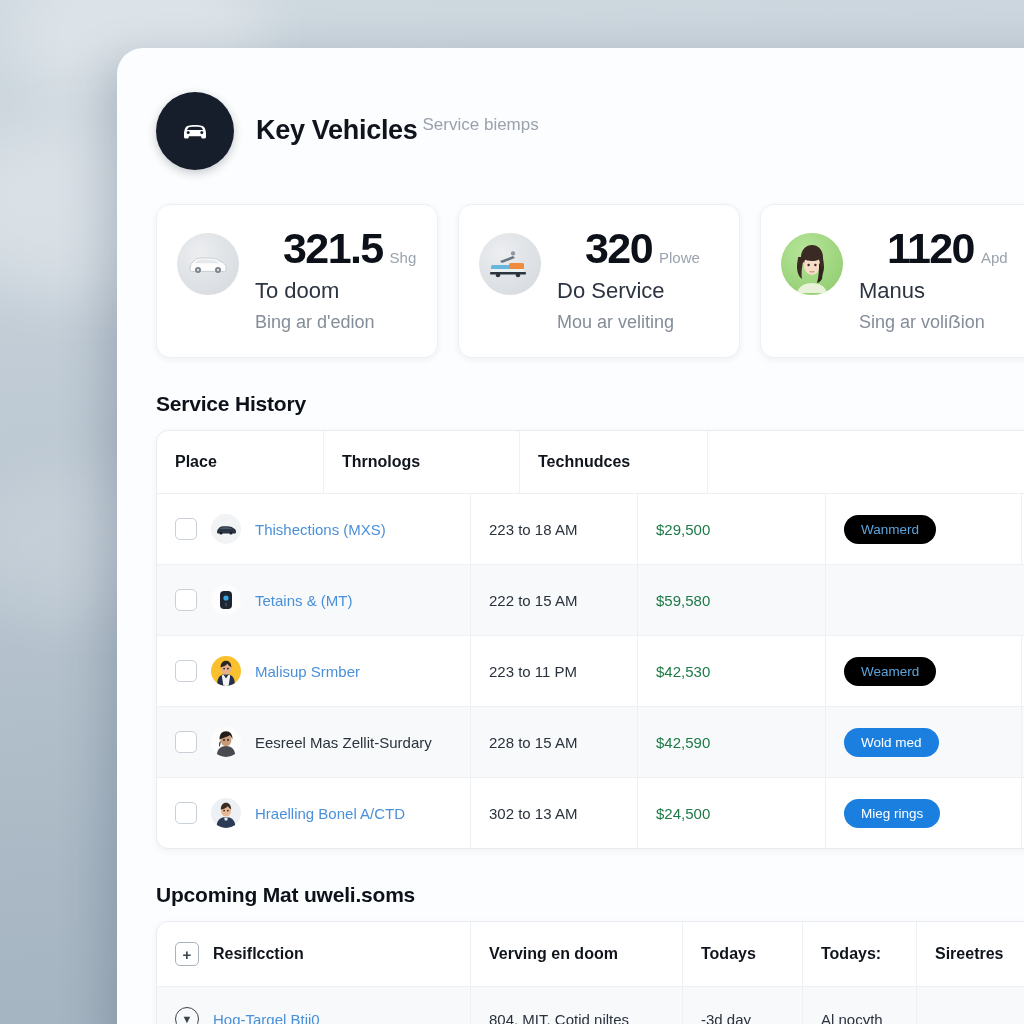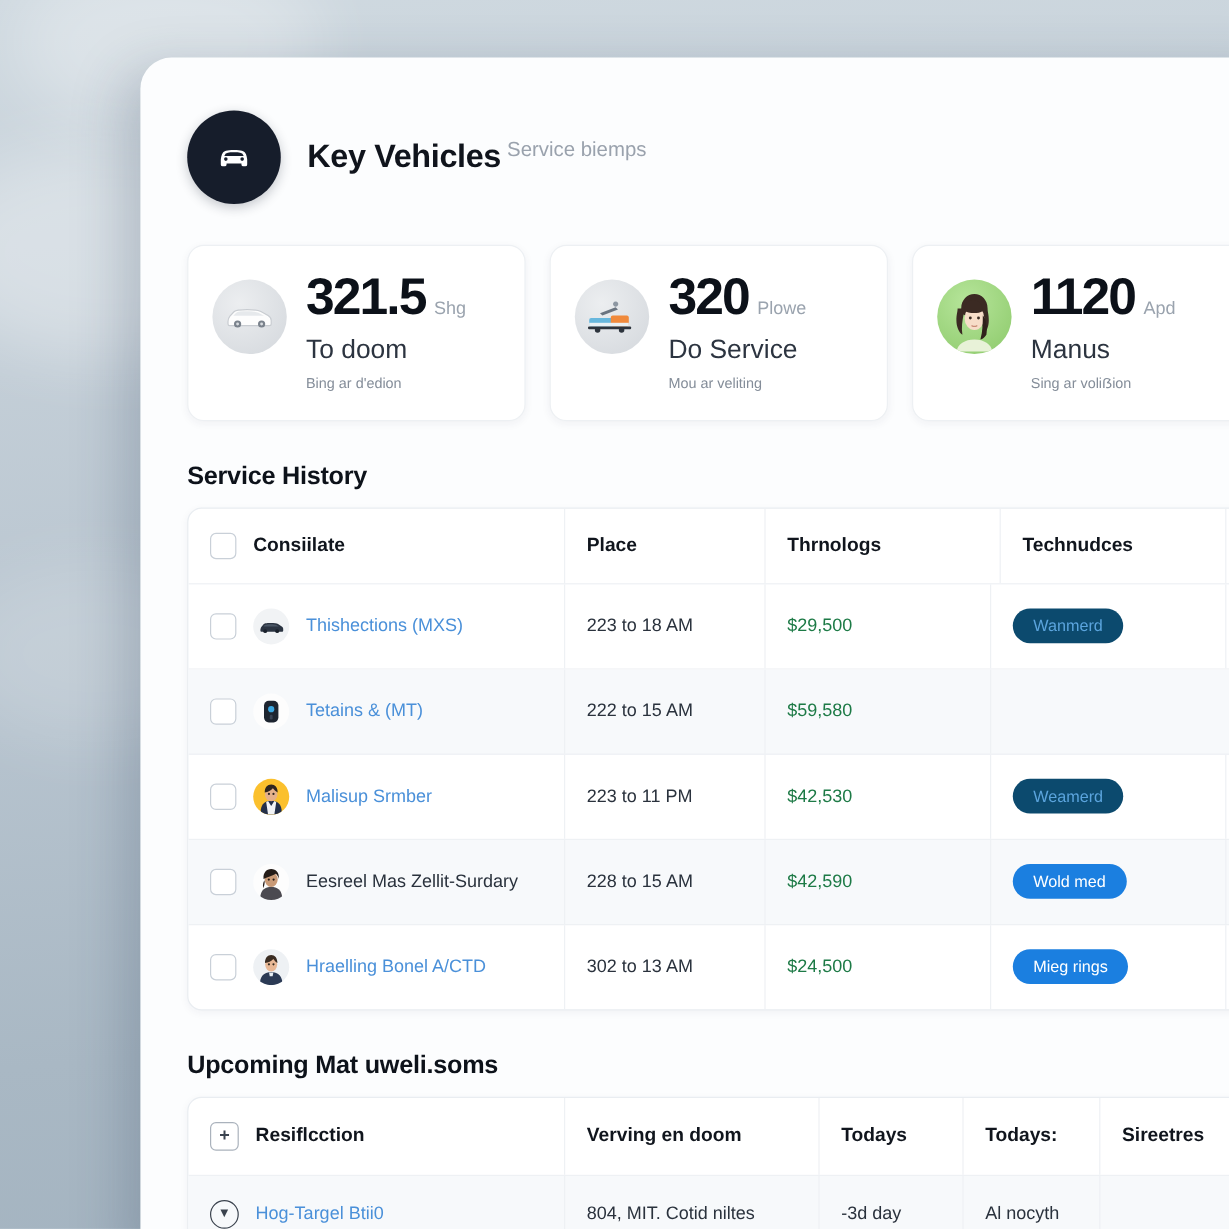--- a/index.html
+++ b/index.html
@@ -43,25 +43,25 @@
     background:#fff;border:1px solid #edf0f3;border-radius:14px;
     padding:22px 20px 24px 20px;
     box-shadow:0 2px 7px rgba(30,45,70,.055);
     display:flex;align-items:flex-start;gap:16px;
   }
   .stat-av{width:62px;height:62px;border-radius:50%;flex:0 0 auto;margin-top:6px;
     display:flex;align-items:center;justify-content:center;overflow:hidden;}
   .av-grey{background:radial-gradient(circle at 36% 32%,#eceef0,#d3d7dc);}
   .av-green{background:radial-gradient(circle at 40% 30%,#b6e59a,#8cc96a);}
   .stat-body{display:flex;flex-direction:column;gap:2px;min-width:0;}
-  .stat-line1{display:flex;align-items:baseline;gap:7px;}
+  .stat-line1{display:flex;align-items:baseline;gap:7px;margin-left:28px;}
   .stat-num{font-size:43px;font-weight:bold;color:#0c1119;letter-spacing:-1.6px;line-height:1;}
   .stat-unit{font-size:15px;color:#9aa3ae;line-height:1;}
   .stat-label{font-size:22px;color:#2c3440;line-height:1.25;margin-top:5px;}
-  .stat-note{font-size:12px;color:#848d99;line-height:1.2;margin-top:5px;}
+  .stat-note{font-size:18px;color:#848d99;line-height:1.2;margin-top:5px;}
 
   
   .sec-title{font-size:21px;font-weight:bold;color:#0d121a;letter-spacing:-.2px;margin:34px 0 14px 0;}
 
   
   .tbl{
     background:#fff;border:1px solid #e9edf1;border-radius:12px;
     box-shadow:0 2px 7px rgba(30,45,70,.05);overflow:hidden;width:921px;box-sizing:border-box;
   }
   .trow{display:flex;border-bottom:1px solid #eef1f4;}
@@ -89,21 +89,21 @@
   .av-y{background:#fbc02d;}
   .av-w{background:#fdfdfd;}
   .av-l{background:#eef1f4;}
   .link{color:#4a90d9;}
   .plain{color:#2a323d;}
   .money{color:#1d7a46;font-size:15px;}
   .badge{
     display:inline-flex;align-items:center;justify-content:center;
     padding:7px 17px;border-radius:999px;font-size:13.5px;white-space:nowrap;
   }
-  .badge-soft{background:#0c4a6e;color:#5ba4dd;}
+  .badge-soft{background:#000000;color:#5ba4dd;}
   .badge-solid{background:#1b7fe0;color:#fff;}
 
   
   .u-name{width:314px;flex:0 0 314px;gap:14px;}
   .u-desc{width:212px;flex:0 0 212px;}
   .u-a{width:120px;flex:0 0 120px;}
   .u-b{width:114px;flex:0 0 114px;}
   .u-c{flex:1 1 auto;}
   .circ{width:22px;height:22px;border-radius:50%;border:1.8px solid #3b434e;flex:0 0 auto;
     display:flex;align-items:center;justify-content:center;color:#3b434e;font-size:11px;line-height:1;}
@@ -200,24 +200,20 @@
           <div class="stat-label">Manus</div>
           <div class="stat-note">Sing ar voliẞion</div>
         </div>
       </div>
     </div>
 
     <div class="sec-title">Service History</div>
 
     <div class="tbl">
       <div class="trow thead">
-        <div class="tcell c-name">
-          <span class="cbox"></span>
-          <span>Consiilate</span>
-        </div>
         <div class="tcell c-place">Place</div>
         <div class="tcell c-badge">Thrnologs</div>
         <div class="tcell c-tech">Technudces</div>
         <div class="tcell c-tail"></div>
       </div>
 
       <div class="trow">
         <div class="tcell c-name">
           <span class="cbox"></span>
           <span class="ravatar">

